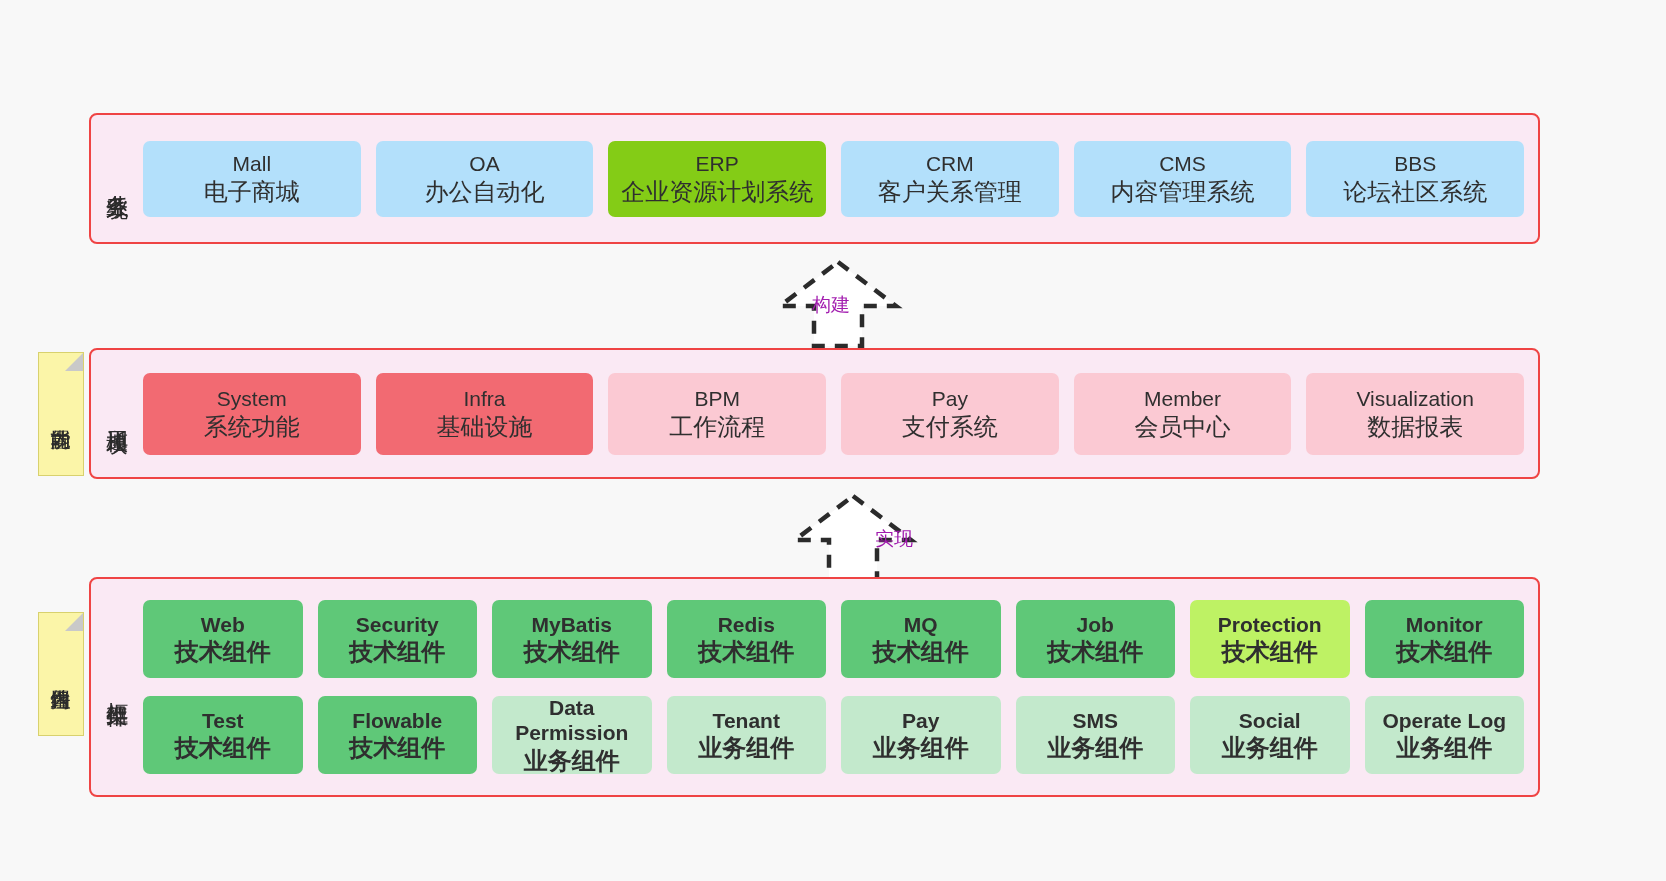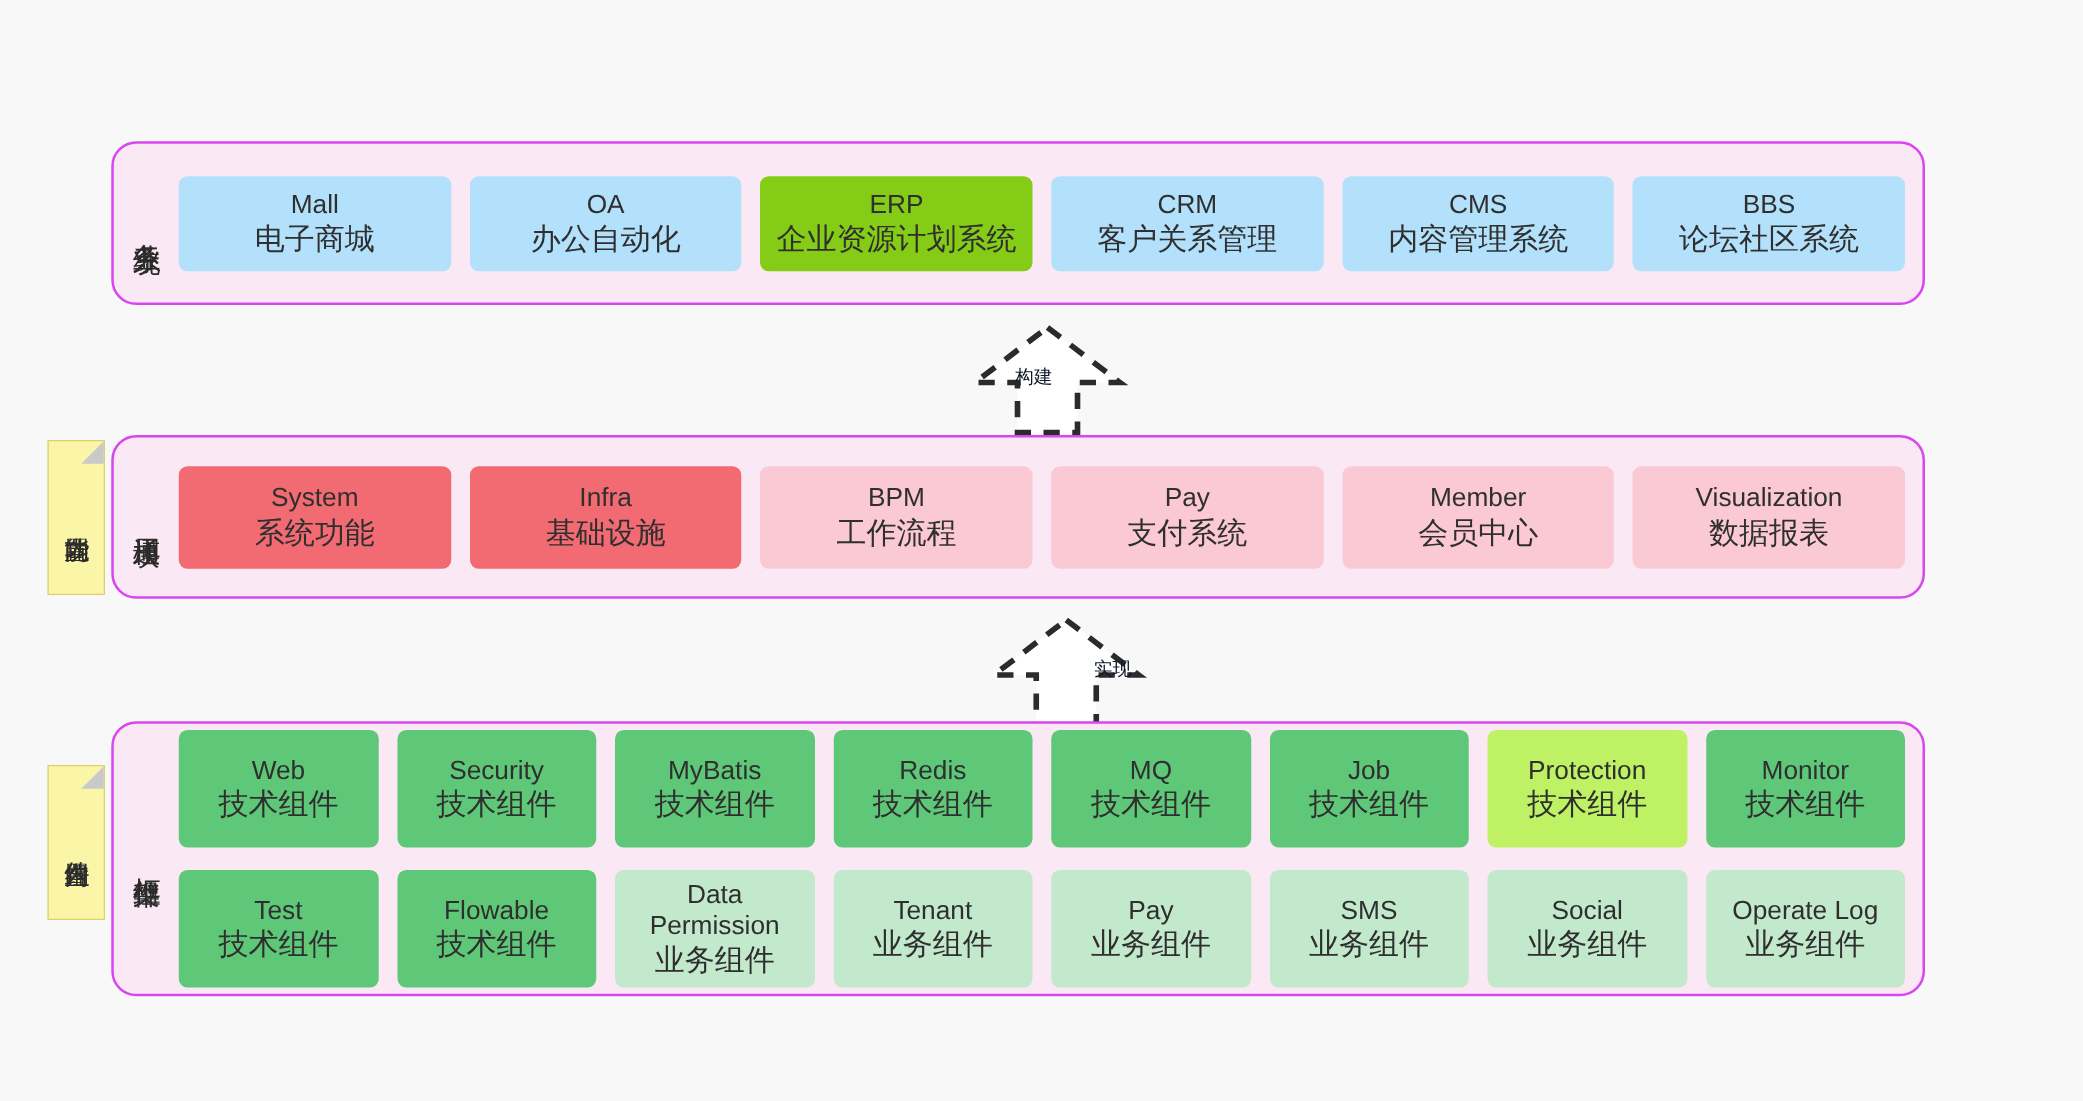--- a/index.html
+++ b/index.html
@@ -22,22 +22,22 @@
     left: 0; top: 0;
     width: 1666px;
     height: 881px;
   }
 
   
   .layer-box {
     position: absolute;
     box-sizing: border-box;
     background: #fae9f4;
-    border: 2px solid #d946ef;
-    border-radius: 20px;
+    border: 2px solid #ef4444;
+    border-radius: 8px;
     display: flex;
     align-items: stretch;
   }
 
   
   .layer-title {
     width: 52px;
     flex: 0 0 52px;
     display: flex;
     align-items: center;
@@ -86,21 +86,21 @@
   }
   .card .card-cn {
     font-size: 24px;
   }
 
   
   #layer-business .card { height: 76px; }
   
   #layer-modules .card { height: 82px; }
   
-  #layer-framework .card { height: 94px; }
+  #layer-framework .card { height: 78px; font-weight: bold; }
 
   
   .note {
     position: absolute;
     box-sizing: border-box;
     width: 46px;
     background: #fbf5a8;
     border: 1px solid #d8d16e;
     display: flex;
     align-items: center;
@@ -124,22 +124,22 @@
     border-width: 0 0 18px 18px;
     border-color: transparent transparent #c9c9c9 transparent;
   }
 
   
   .arrow-connector {
     position: absolute;
   }
   .arrow-label {
     position: absolute;
-    font-size: 15px;
-    color: #0f172a;
+    font-size: 19px;
+    color: #a21caf;
     background: transparent;
     white-space: nowrap;
     user-select: none;
     font-family: Liberation Serif, serif;
   }
 </style>
 </head>
 <body>
 
 <div id="diagram-canvas">

